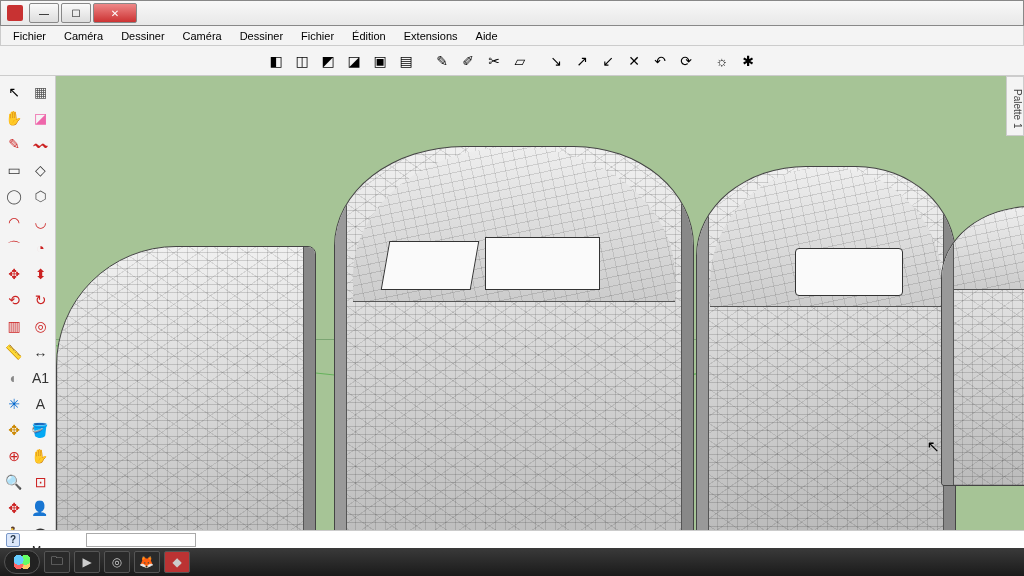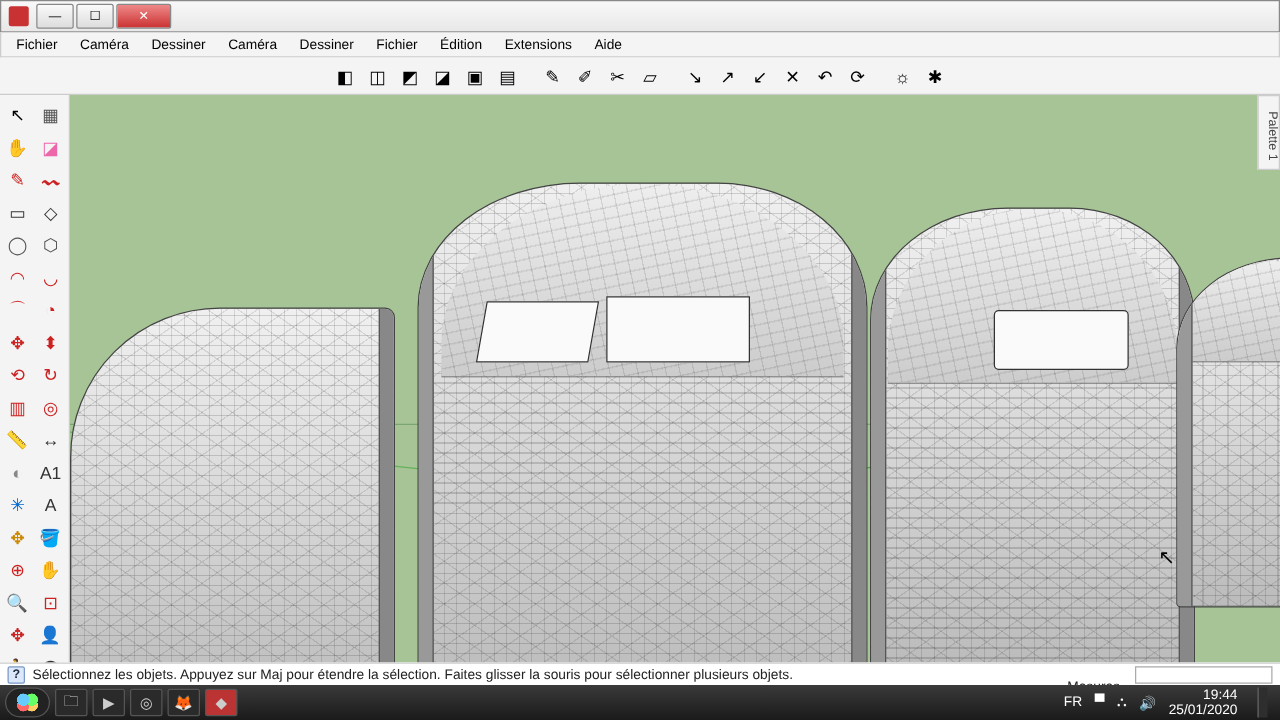--- a/index.html
+++ b/index.html
@@ -192,36 +192,24 @@
     </div>
 
     <div class="cursor">↖</div>
   </div>
 </div>
 
 <div class="palette-tab">Palette 1</div>
 
 <div class="statusbar">
   <span class="help-icon">?</span>
-  <span class="hint">Sélectionnez les objets. Appuyez sur Maj pour étendre la sélection. Faites glisser la souris pour sélectionner plusieurs objets.</span>
   <span class="meas-label">Mesures</span>
   <input class="meas" value="" style="">
 </div>
 
 <div class="taskbar">
   <div class="start"></div>
   <div class="taskicon">🗀</div>
   <div class="taskicon">▶</div>
   <div class="taskicon">◎</div>
   <div class="taskicon">🦊</div>
   <div class="taskicon" style="background:#b33">◆</div>
-  <div class="tray">
-    <span>FR</span>
-    <span>▀</span>
-    <span>⛬</span>
-    <span>🔊</span>
-    <div class="clock">
-      <div>19:44</div>
-      <div>25/01/2020</div>
-    </div>
-    <div class="peek"></div>
-  </div>
 </div>
 
 </body></html>

